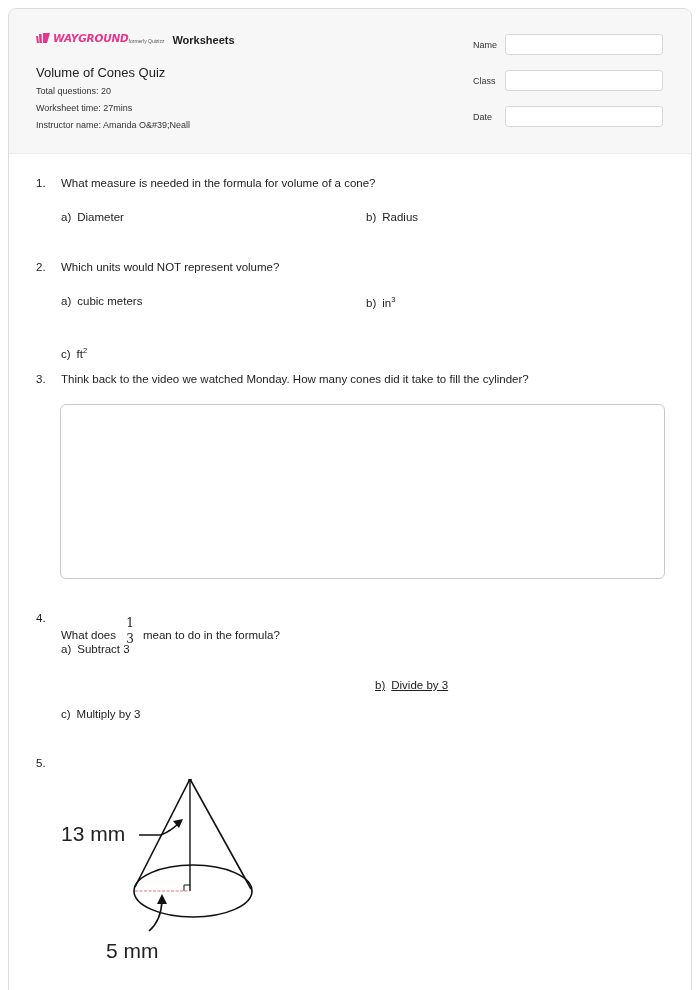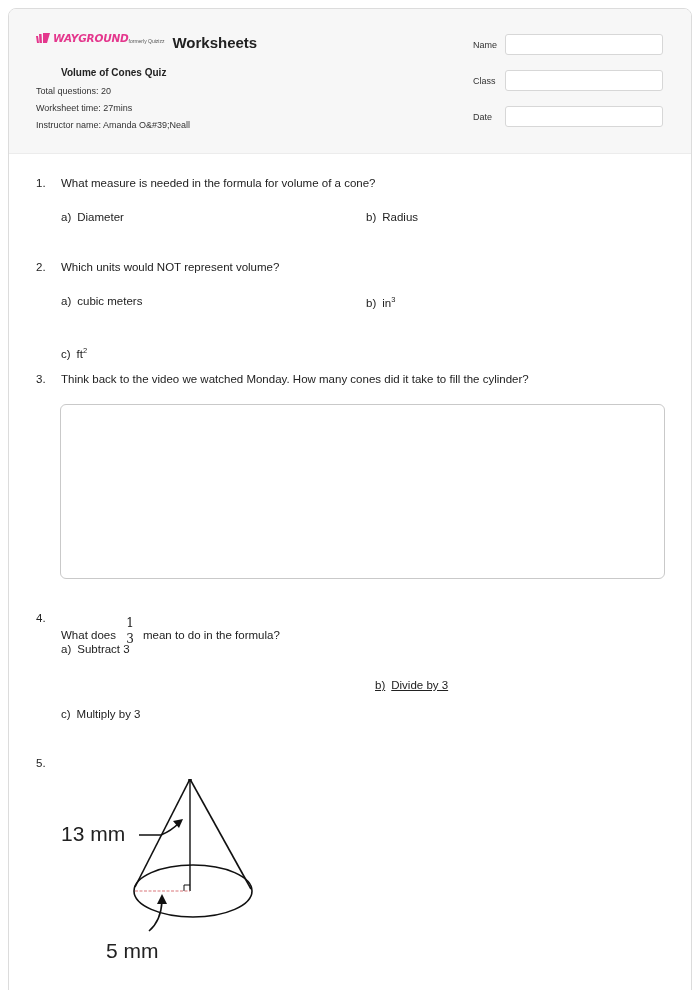--- a/index.html
+++ b/index.html
@@ -13,24 +13,24 @@
   .header {
     position: absolute; left: 0; top: 0; width: 100%; height: 145px;
     background: #f7f7f7; border-bottom: 1px solid #ececec;
   }
   .brand { position: absolute; left: 27px; top: 22px; display: flex; align-items: flex-start; }
   .logo { display: flex; flex-direction: row; align-items: flex-end; }
   .logo-top { display: flex; align-items: center; height: 13px; }
   .logo-mark { width: 14px; height: 10px; margin-right: 3px; }
   .logo-word { font-family: "DejaVu Sans", sans-serif; font-weight: bold; font-style: italic; font-size: 10.5px; color: #e4378d; letter-spacing: -0.2px; line-height: 12px; }
   .logo-sub { font-size: 5px; color: #555; margin-top: 1px; margin-right: 2px; line-height: 6px; }
-  .brand-title { font-size: 15px; font-weight: bold; color: #222; margin-left: 6px; margin-top: 3px; }
+  .brand-title { font-size: 11px; font-weight: bold; color: #222; margin-left: 6px; margin-top: 3px; }
 
   .meta { position: absolute; left: 27px; top: 58px; font-size: 9px; color: #333; }
-  .meta .title { font-weight: bold; font-size: 10px; color: #222; margin-bottom: 6px; margin-left: 25px; }
+  .meta .title { font-weight: normal; font-size: 13px; color: #222; margin-bottom: 6px; }
   .meta div { line-height: 12px; margin-bottom: 5px; }
 
   .fields { position: absolute; right: 28px; top: 25px; }
   .field-row { display: flex; align-items: center; justify-content: space-between; margin-bottom: 15px; height: 21px; }
   .field-row label { font-size: 9px; color: #333; margin-right: 8px; }
   .field-row input { width: 158px; height: 21px; border: 1px solid #d7d7d7; border-radius: 3px; background: #fff; }
 
   .q { position: absolute; left: 27px; font-size: 11.5px; color: #222; }
   .qnum { position: absolute; left: 0; top: 0; width: 22px; }
   .qtext { position: absolute; left: 25px; top: 0; white-space: nowrap; }

